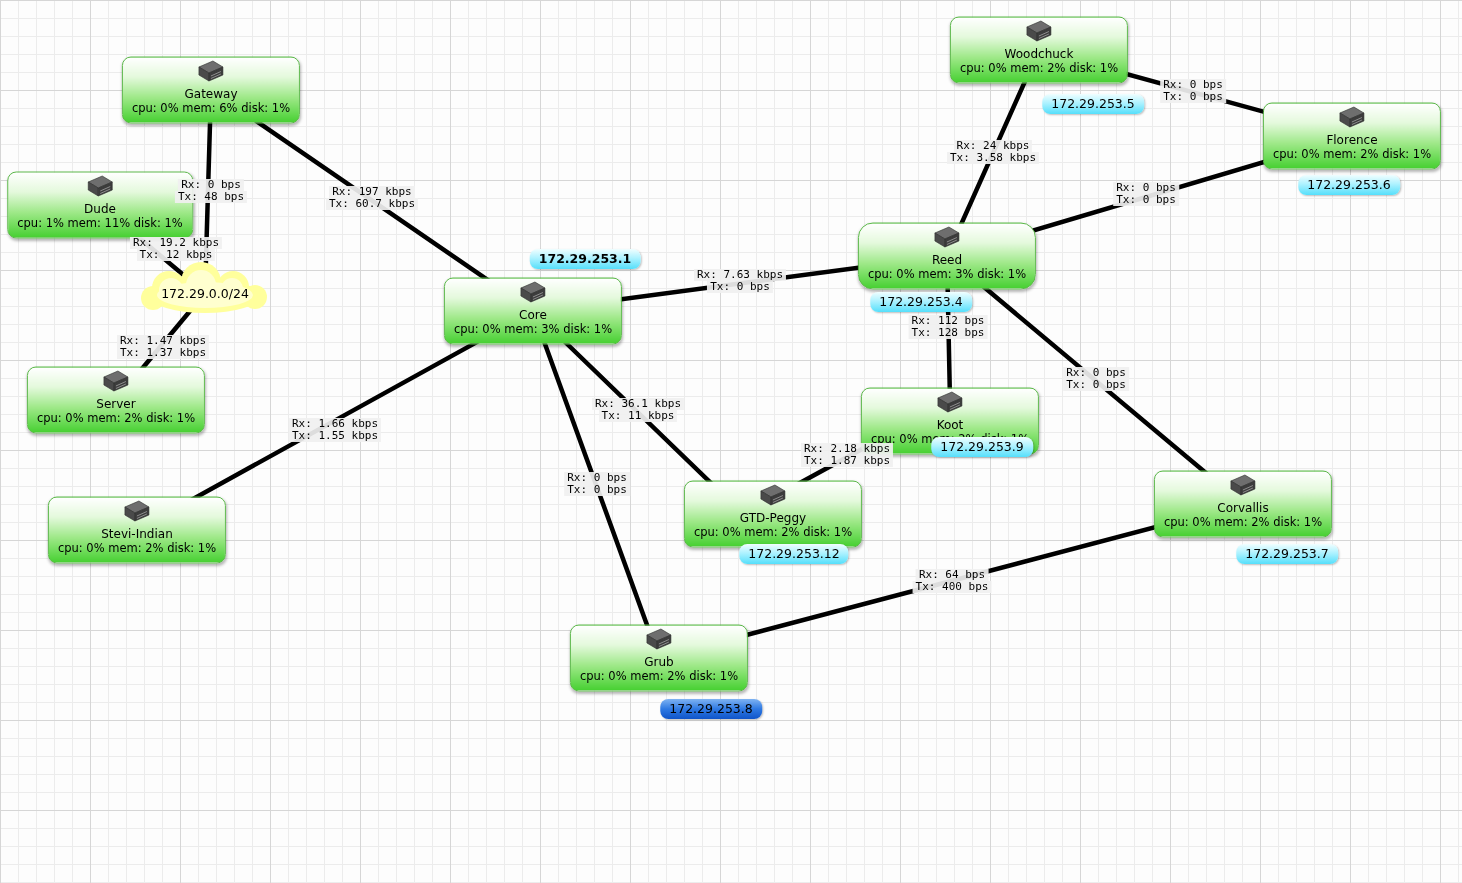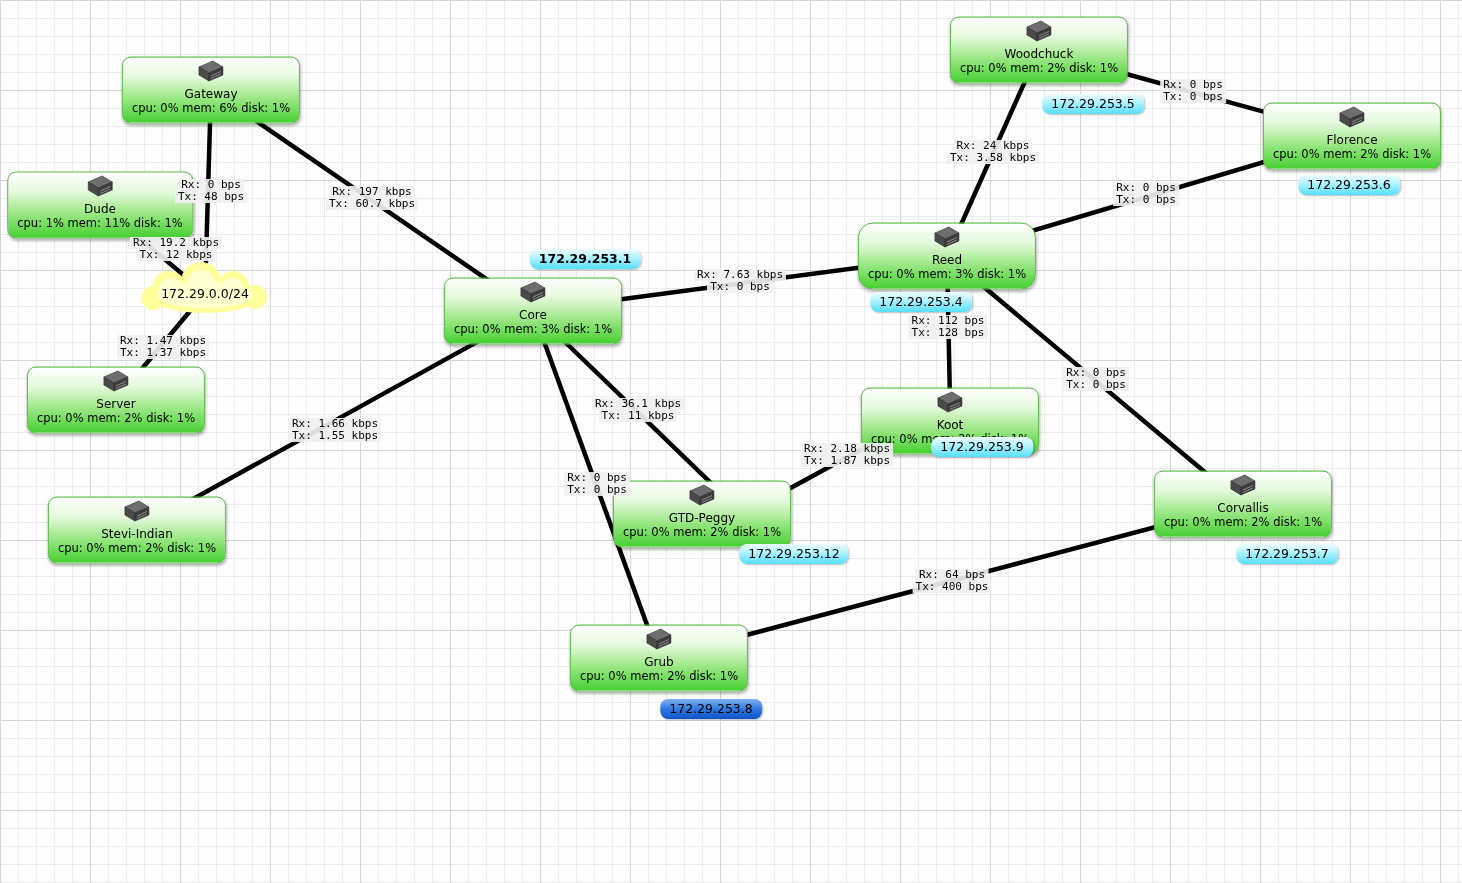--- a/index.html
+++ b/index.html
@@ -189,21 +189,21 @@
             <line x1="18" y1="16.5" x2="28" y2="12" stroke="#8d8d8d" stroke-width="1"></line>
             <line x1="18" y1="19" x2="28" y2="14.5" stroke="#8d8d8d" stroke-width="1"></line>
           </svg></span><div class="node-name">Reed</div><div class="node-stats">cpu: 0% mem: 3% disk: 1%</div></div>
       <div class="node" style="left: 950px; top: 401px; margin-top: 20px;"><span class="dev-icon"><svg width="36" height="23" viewBox="0 0 36 23">
             <polygon points="6,7.5 20,1.5 30,7.5 16,13.5" fill="#6e6e6e" stroke="#2e2e2e" stroke-width="0.6"></polygon>
             <polygon points="6,7.5 16,13.5 16,21.5 6,15.5" fill="#4a4a4a" stroke="#2e2e2e" stroke-width="0.6"></polygon>
             <polygon points="16,13.5 30,7.5 30,15.5 16,21.5" fill="#3c3c3c" stroke="#2e2e2e" stroke-width="0.6"></polygon>
             <line x1="18" y1="16.5" x2="28" y2="12" stroke="#8d8d8d" stroke-width="1"></line>
             <line x1="18" y1="19" x2="28" y2="14.5" stroke="#8d8d8d" stroke-width="1"></line>
           </svg></span><div class="node-name">Koot</div><div class="node-stats">cpu: 0% mem: 2% disk: 1%</div></div>
-      <div class="node" style="left: 702px; top: 514px;"><span class="dev-icon"><svg width="36" height="23" viewBox="0 0 36 23">
+      <div class="node" style="left: 773px; top: 514px;"><span class="dev-icon"><svg width="36" height="23" viewBox="0 0 36 23">
             <polygon points="6,7.5 20,1.5 30,7.5 16,13.5" fill="#6e6e6e" stroke="#2e2e2e" stroke-width="0.6"></polygon>
             <polygon points="6,7.5 16,13.5 16,21.5 6,15.5" fill="#4a4a4a" stroke="#2e2e2e" stroke-width="0.6"></polygon>
             <polygon points="16,13.5 30,7.5 30,15.5 16,21.5" fill="#3c3c3c" stroke="#2e2e2e" stroke-width="0.6"></polygon>
             <line x1="18" y1="16.5" x2="28" y2="12" stroke="#8d8d8d" stroke-width="1"></line>
             <line x1="18" y1="19" x2="28" y2="14.5" stroke="#8d8d8d" stroke-width="1"></line>
           </svg></span><div class="node-name">GTD-Peggy</div><div class="node-stats">cpu: 0% mem: 2% disk: 1%</div></div>
       <div class="node" style="left: 1243px; top: 504px;"><span class="dev-icon"><svg width="36" height="23" viewBox="0 0 36 23">
             <polygon points="6,7.5 20,1.5 30,7.5 16,13.5" fill="#6e6e6e" stroke="#2e2e2e" stroke-width="0.6"></polygon>
             <polygon points="6,7.5 16,13.5 16,21.5 6,15.5" fill="#4a4a4a" stroke="#2e2e2e" stroke-width="0.6"></polygon>
             <polygon points="16,13.5 30,7.5 30,15.5 16,21.5" fill="#3c3c3c" stroke="#2e2e2e" stroke-width="0.6"></polygon>

